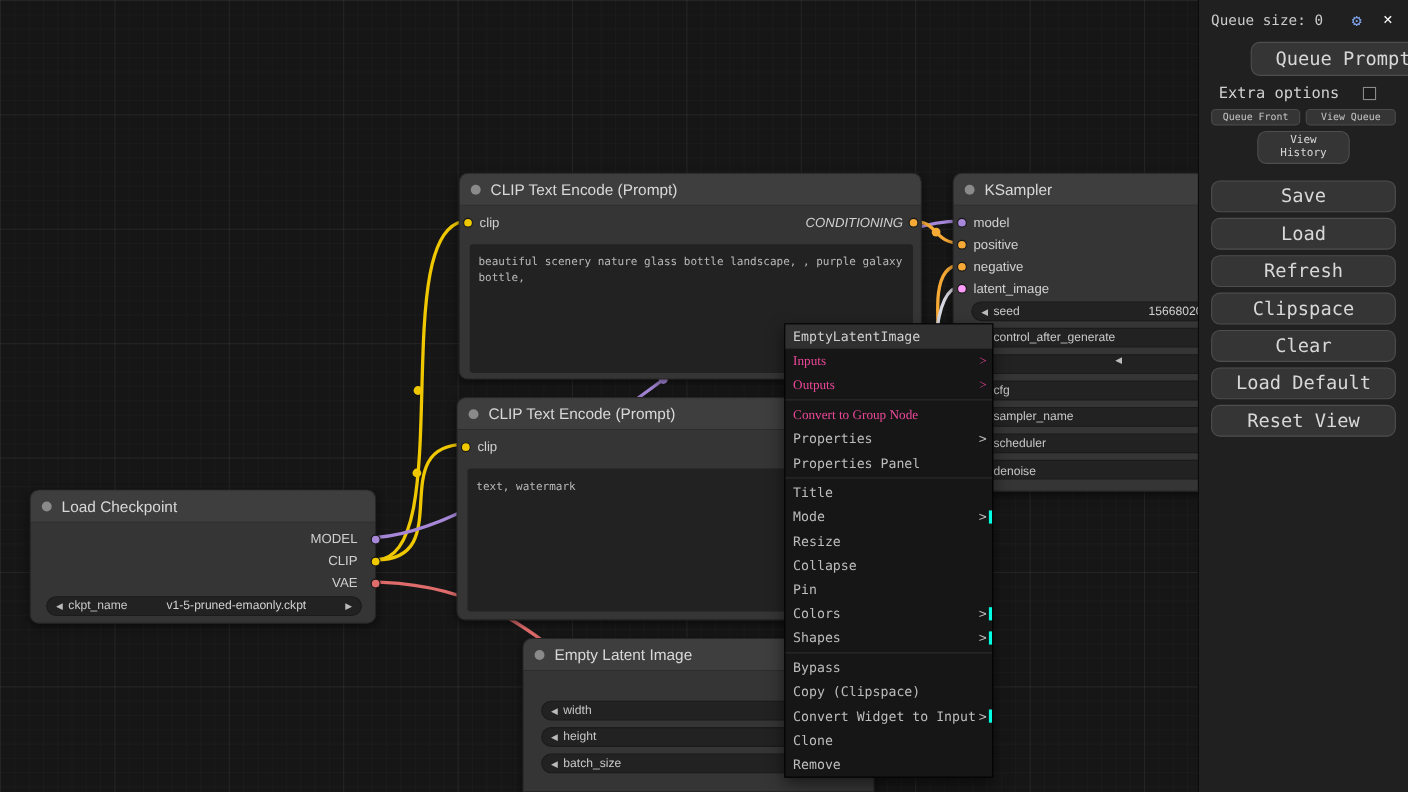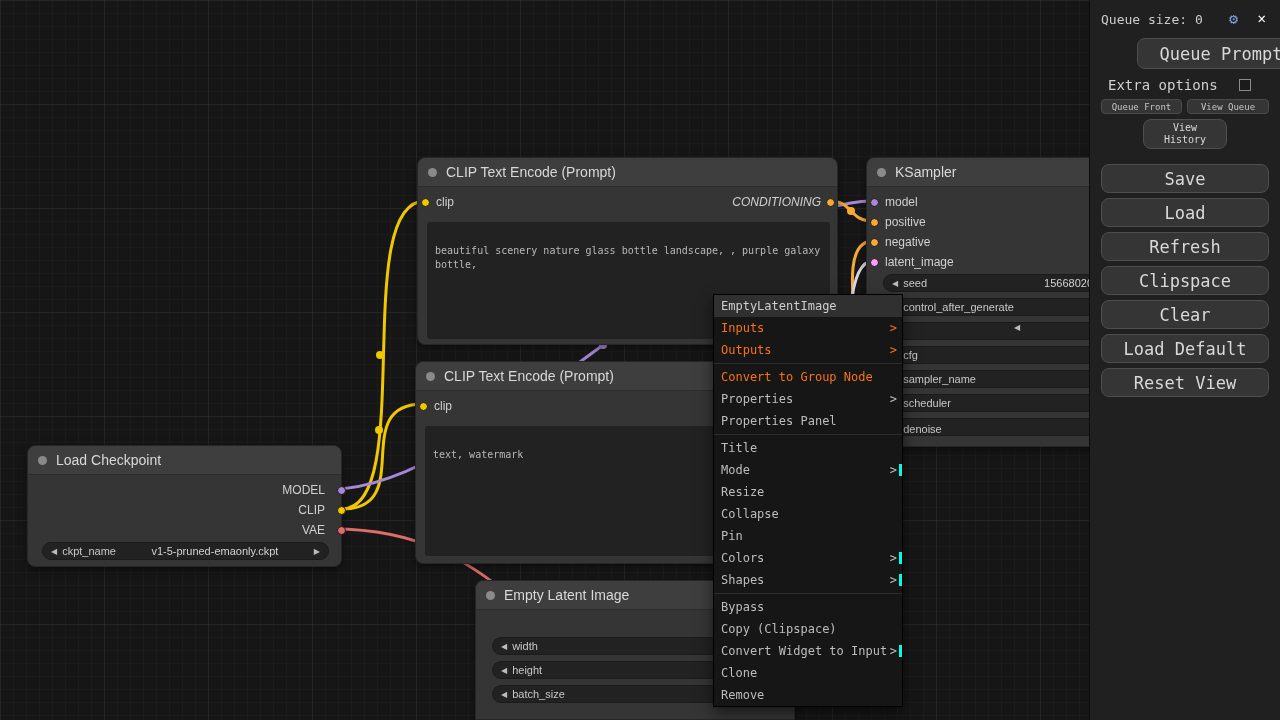--- a/index.html
+++ b/index.html
@@ -18,33 +18,33 @@
   .node{position:absolute;background:#353535;border:1px solid #262626;border-radius:8px;
         box-shadow:0 3px 8px rgba(0,0,0,.45);z-index:10;box-sizing:border-box;}
   .node-title{height:28px;display:flex;align-items:center;gap:9px;padding:0 10px;
         background:#3e3e3e;border-radius:8px 8px 0 0;border-bottom:1px solid #2c2c2c;
         font-size:14px;color:#d8d8d8;white-space:nowrap;overflow:hidden;}
   .title-dot{width:9px;height:9px;border-radius:50%;background:#8a8a8a;flex:0 0 auto;}
   .port-dot{position:absolute;width:9px;height:9px;border-radius:50%;border:1px solid #171717;box-sizing:border-box;}
   .in-label{position:absolute;left:18px;height:20px;line-height:20px;font-size:12px;color:#d0d0d0;}
   .out-label{position:absolute;right:16px;height:20px;line-height:20px;font-size:12px;color:#d0d0d0;}
   .textarea{position:absolute;background:#222;border-radius:3px;box-sizing:border-box;
-        padding:22px 8px;font:10px/1.4 "DejaVu Sans Mono",monospace;color:#b9b9b9;white-space:pre-wrap;overflow:hidden;}
+        padding:10px 8px;font:10px/1.4 "DejaVu Sans Mono",monospace;color:#b9b9b9;white-space:pre-wrap;overflow:hidden;}
   .widget{position:absolute;height:18px;background:#222;border:1px solid #1b1b1b;border-radius:9px;
         box-sizing:border-box;display:flex;align-items:center;gap:5px;padding:0 8px;
         font-size:11px;color:#c8c8c8;white-space:nowrap;overflow:hidden;}
   .widget .arr{font-size:8px;color:#bbb;flex:0 0 auto;}
   .widget .wvalue{margin-left:auto;color:#d2d2d2;}
   .widget .wvalue.center{margin-left:auto;margin-right:auto;}
   
   #ctx{position:absolute;left:713px;top:294px;width:190px;background:#161616;border:1px solid #000;
        z-index:50;font:12px "DejaVu Sans Mono",monospace;color:#bdbdbd;box-shadow:0 6px 14px rgba(0,0,0,.55);box-sizing:border-box;}
   .ctx-title{height:22px;line-height:22px;padding:0 7px;background:#303030;color:#cfcfcf;white-space:nowrap;overflow:hidden;}
   .ctx-item{height:22px;line-height:22px;padding:0 7px;position:relative;white-space:nowrap;overflow:hidden;}
-  .ctx-item.disabled{color:#f97316;}
+  .ctx-item.disabled{color:#ec4899;font-family:Liberation Serif, serif;}
   .ctx-item .sub{position:absolute;right:5px;top:0;}
   .ctx-sep{border-top:1px solid #2d2d2d;margin:2px 0;height:0;}
   .accent-mark{position:absolute;right:0;top:5px;width:3px;height:12px;background:#00ffe0;}
   
   #sidebar{position:absolute;right:0;top:0;width:190px;height:720px;background:#202020;
        border-left:1px solid #0c0c0c;z-index:60;font-family:"DejaVu Sans Mono",monospace;color:#d4d4d4;}
   .sb-abs{position:absolute;}
   .sbtn{position:absolute;left:11px;width:168px;height:29px;background:#353535;border:1px solid #4e4e4e;
        border-radius:8px;color:#d8d8d8;font-size:17px;display:flex;align-items:center;justify-content:center;
        font-family:"DejaVu Sans Mono",monospace;box-sizing:border-box;}

